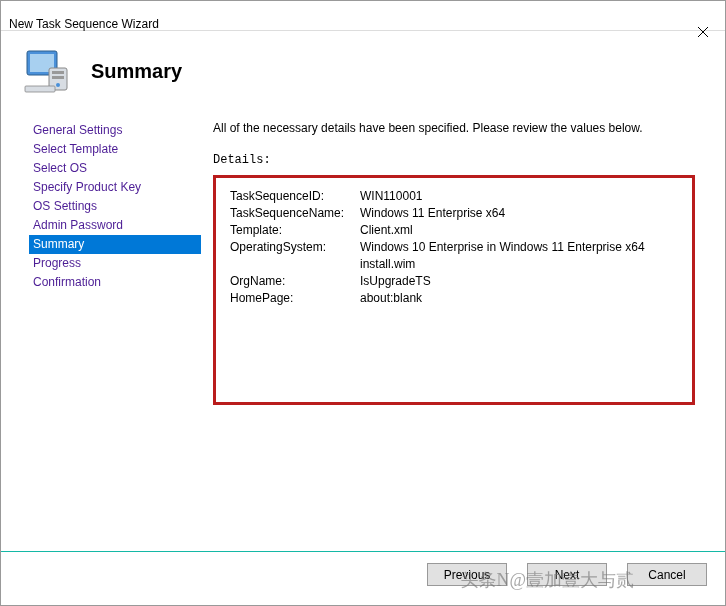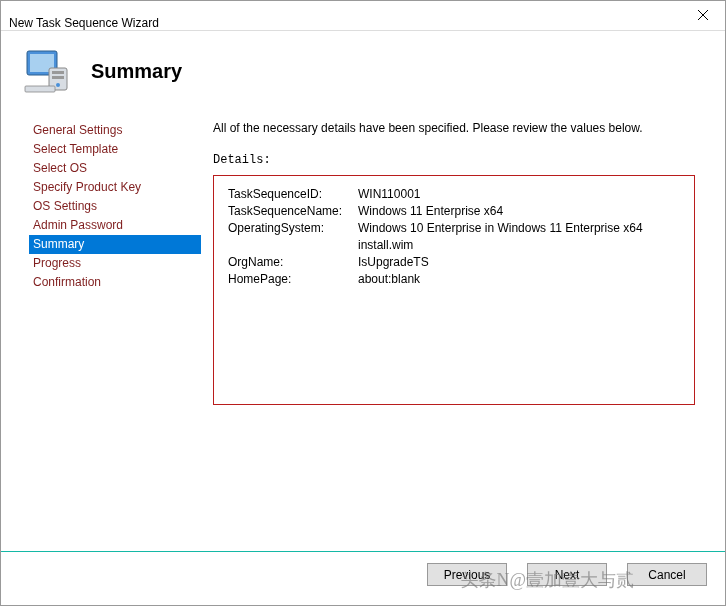--- a/index.html
+++ b/index.html
@@ -8,23 +8,23 @@
       font-size: 12px;
       background: #fff;
       width: 726px;
       height: 606px;
       overflow: hidden;
       border: 1px solid #999;
     }
     .titlebar {
       height: 30px;
       display: flex;
-      align-items: flex-end;
+      align-items: flex-start;
       justify-content: space-between;
-      padding: 2px 0 0 8px;
+      padding: 16px 0 0 8px;
       background: #fff;
       border-bottom: 1px solid #ddd;
     }
     .titlebar-title { font-size: 12px; color: #000; }
     .titlebar-close {
       width: 45px; height: 30px;
       display: flex; align-items: center; justify-content: center;
       font-size: 14px; color: #000;
       cursor: pointer;
     }
@@ -43,36 +43,36 @@
       height: 440px;
       padding: 0 10px;
     }
     .sidebar {
       width: 190px;
       padding: 10px 0 0 18px;
     }
     .sidebar-item {
       padding: 1px 4px;
       font-size: 12px;
-      color: #7f1d1d;
+      color: #4c1d95;
       cursor: pointer;
       line-height: 17px;
     }
     .sidebar-item.selected {
       background: #0078d7;
       color: #fff;
     }
     .main {
       flex: 1;
       padding: 10px 20px 0 12px;
     }
     .instruction { margin-bottom: 18px; font-size: 12px; }
     .details-label { margin-bottom: 8px; font-size: 12px; font-family: Liberation Mono, monospace; }
     .details-box {
-      border: 1px solid #b91c1c;
+      border: 3px solid #b91c1c;
       height: 230px;
       padding: 10px 14px;
       overflow: auto;
       background: #fff;
     }
     .detail-row { display: flex; line-height: 17px; font-size: 12px; }
     .detail-key { width: 130px; flex-shrink: 0; }
     .detail-val { flex: 1; }
     .hint { margin-top: 18px; font-size: 12px; }
     .footer {
@@ -148,20 +148,24 @@
     <div class="details-box" id="details-box">
         <div class="detail-row">
           <div class="detail-key">TaskSequenceID:</div>
           <div class="detail-val">WIN110001</div>
         </div>
         <div class="detail-row">
           <div class="detail-key">TaskSequenceName:</div>
           <div class="detail-val">Windows 11 Enterprise x64</div>
         </div>
         <div class="detail-row">
+          <div class="detail-key">Template:</div>
+          <div class="detail-val">Client.xml</div>
+        </div>
+        <div class="detail-row">
           <div class="detail-key">OperatingSystem:</div>
           <div class="detail-val">Windows 10 Enterprise in Windows 11 Enterprise x64 install.wim</div>
         </div>
         <div class="detail-row">
           <div class="detail-key">OrgName:</div>
           <div class="detail-val">IsUpgradeTS</div>
         </div>
         <div class="detail-row">
           <div class="detail-key">HomePage:</div>
           <div class="detail-val">about:blank</div>

